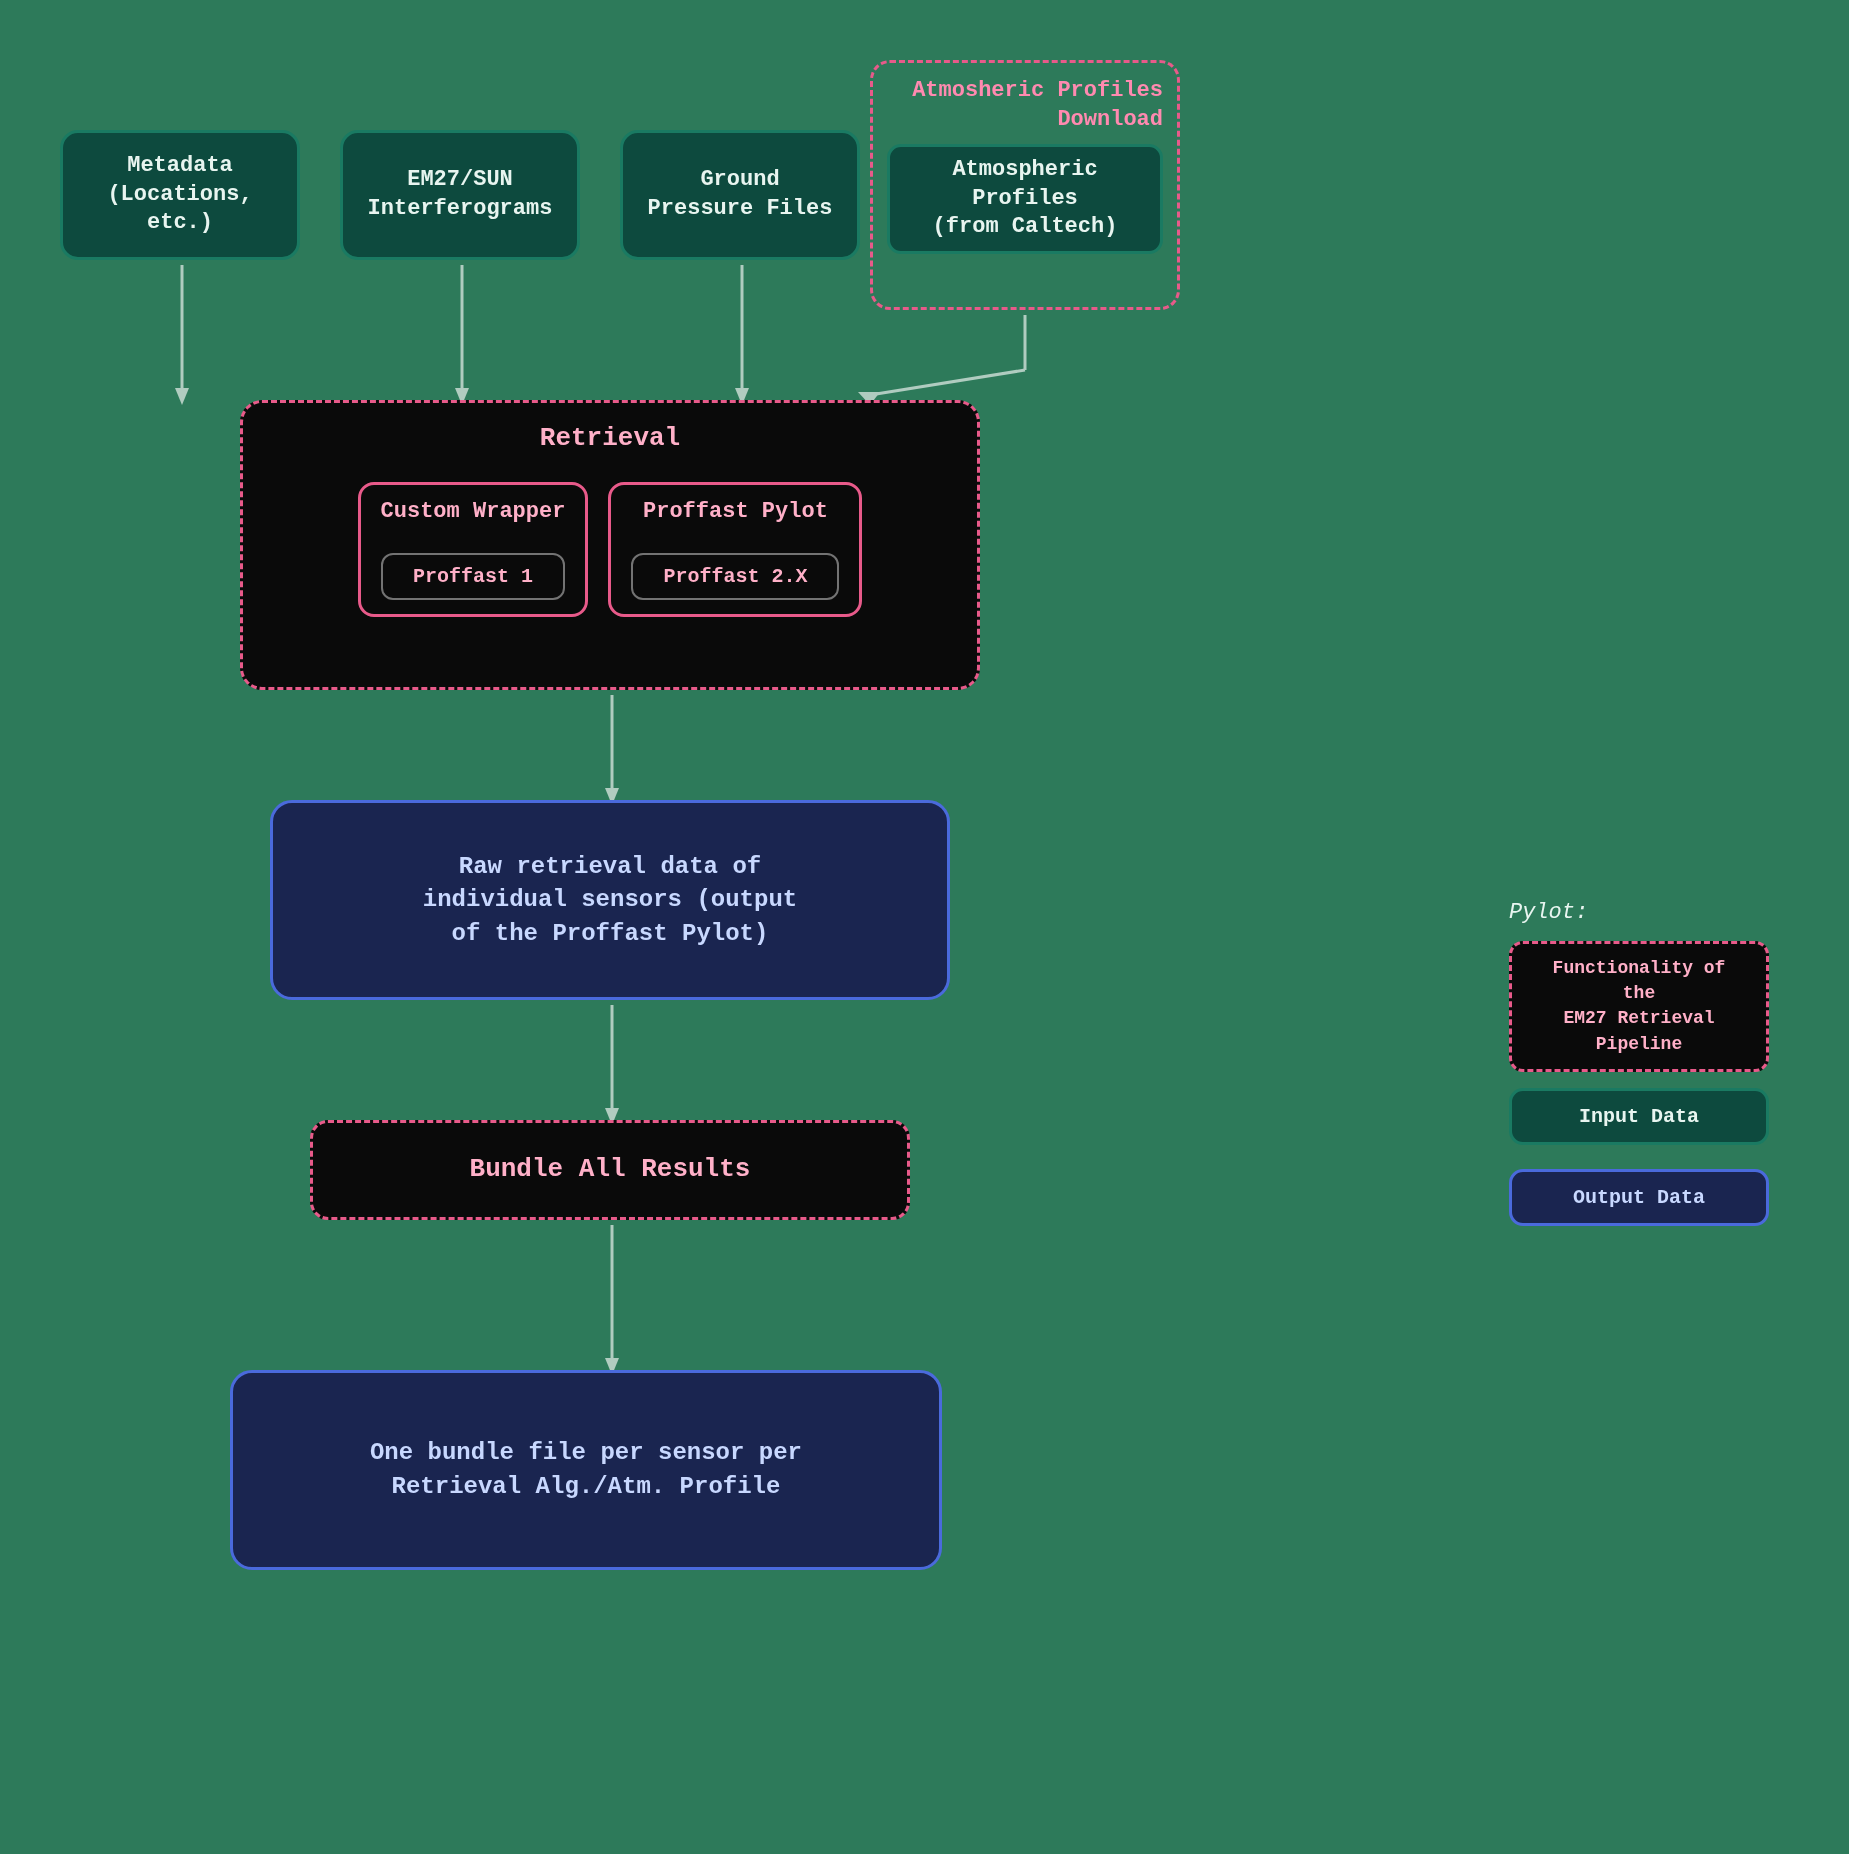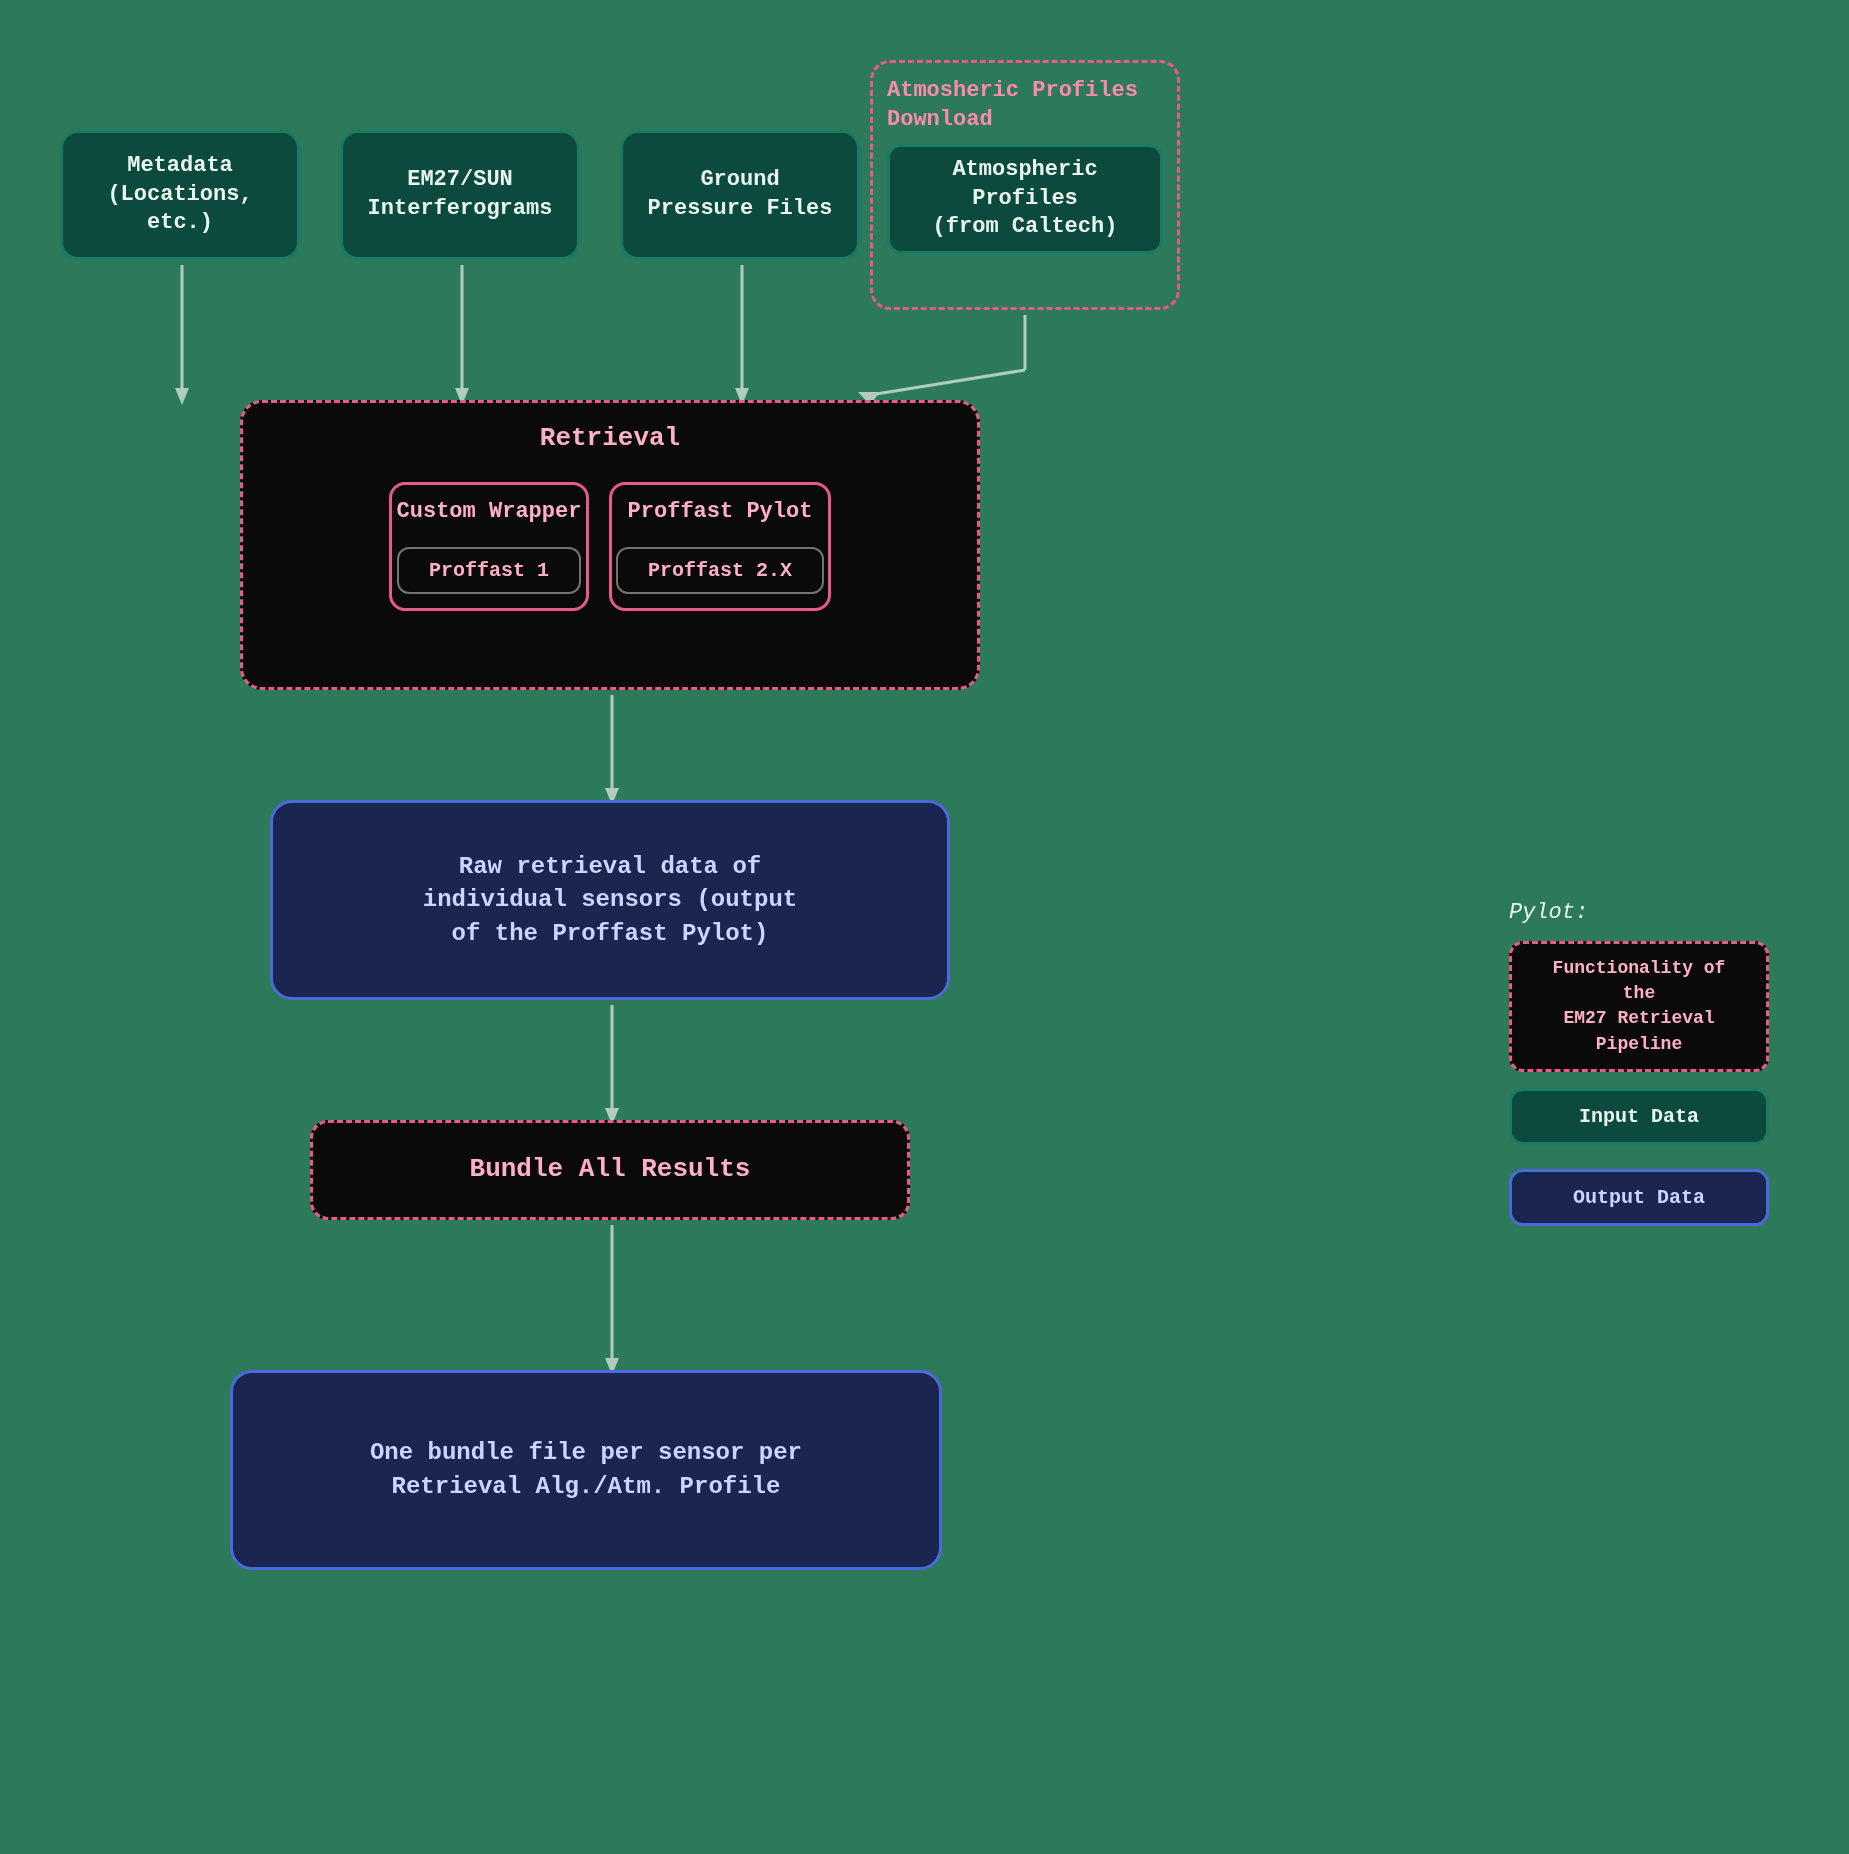--- a/index.html
+++ b/index.html
@@ -52,21 +52,21 @@
       border: 3px dashed #e85a8a;
       border-radius: 20px;
       background: transparent;
       padding: 14px;
     }
 
     .atm-download-title {
       color: #ff8ab0;
       font-size: 22px;
       font-weight: bold;
-      text-align: left;
+      text-align: right;
       margin-bottom: 10px;
       line-height: 1.3;
     }
 
     
     .retrieval-outer {
       position: absolute;
       background-color: #0a0a0a;
       border: 3px dashed #e85a8a;
       border-radius: 22px;
@@ -84,25 +84,25 @@
 
     .retrieval-inner-row {
       display: flex;
       gap: 20px;
       justify-content: center;
     }
 
     .wrapper-box {
       border: 3px solid #e85a8a;
       border-radius: 16px;
-      padding: 14px 4px;
+      padding: 14px 20px;
       display: flex;
       flex-direction: column;
       align-items: center;
-      gap: 10px;
+      gap: 16px;
       min-width: 200px;
     }
 
     .wrapper-box-title {
       color: #ffb0c8;
       font-size: 22px;
       font-weight: bold;
       text-align: center;
       font-family: 'Courier New', Courier, monospace;
     }

